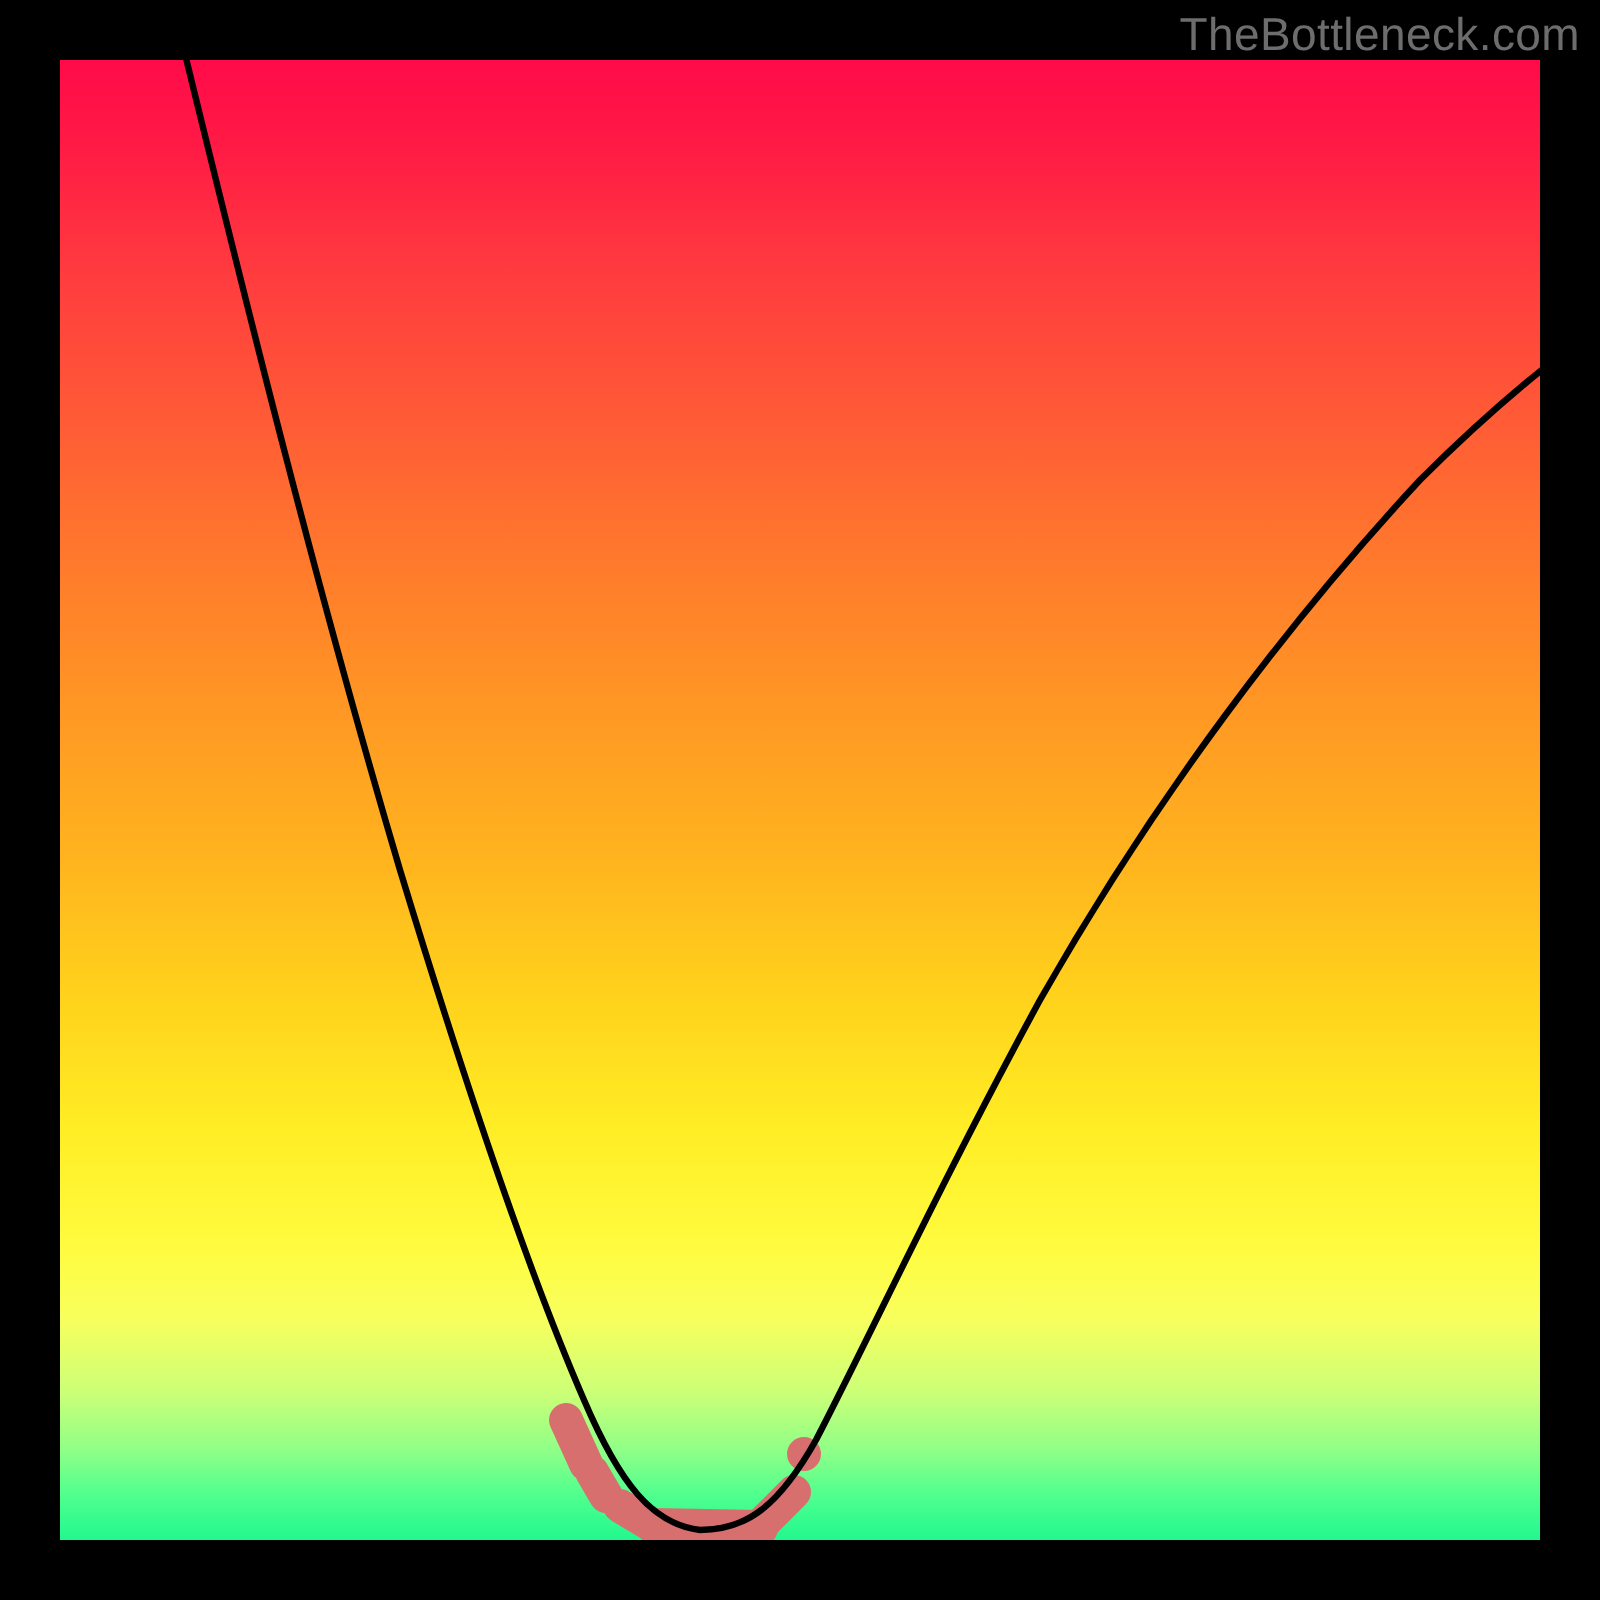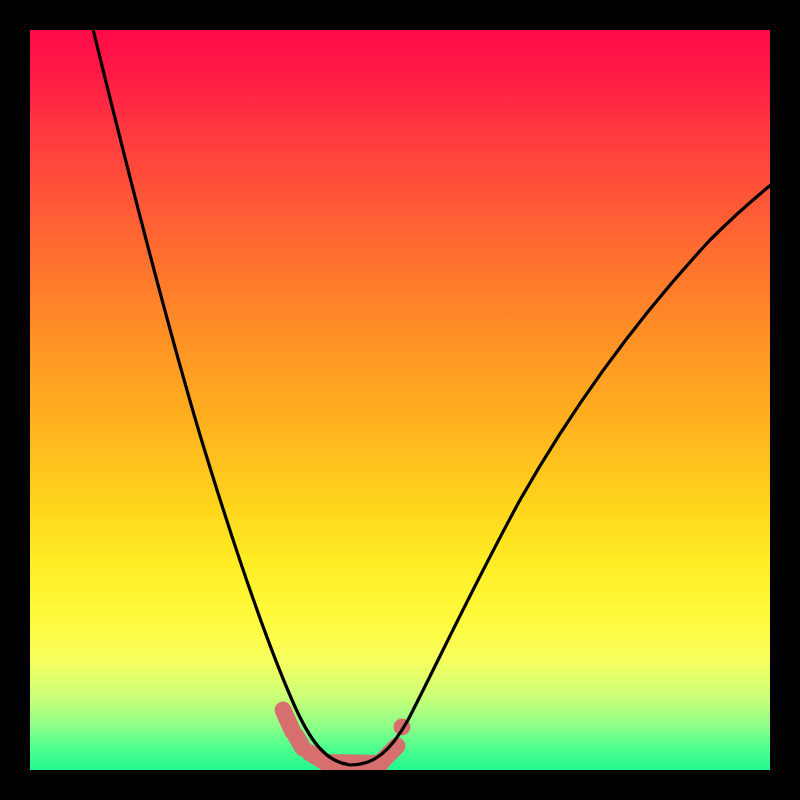--- a/index.html
+++ b/index.html
@@ -60,20 +60,21 @@
     color: #6d6d6d;
     font-size: 23px;
     font-weight: 500;
     letter-spacing: 0.2px;
   }
 </style>
 </head>
 <body>
 
 <div class="frame">
+  <div class="watermark">TheBottleneck.com</div>
   <div class="plot-area">
     <div class="gradient"></div>
     <svg class="curve-svg" viewBox="0 0 740 740" preserveAspectRatio="none">
       <g>
 
         <line x1="253" y1="680" x2="263" y2="702" stroke="#d86f6f" stroke-width="17" stroke-linecap="round"></line>
         <line x1="266" y1="706" x2="273" y2="718" stroke="#d86f6f" stroke-width="17" stroke-linecap="round"></line>
         <line x1="280" y1="723" x2="295" y2="732" stroke="#d86f6f" stroke-width="17" stroke-linecap="round"></line>
         <line x1="297" y1="733" x2="350" y2="734" stroke="#d86f6f" stroke-width="18" stroke-linecap="round"></line>
         <line x1="352" y1="731" x2="367" y2="716" stroke="#d86f6f" stroke-width="17" stroke-linecap="round"></line>

